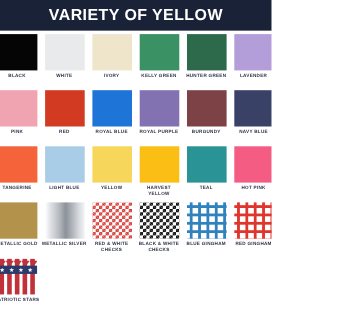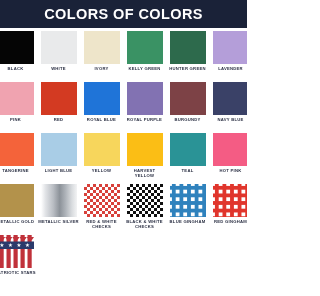--- a/index.html
+++ b/index.html
@@ -104,21 +104,21 @@
   .pat-patriotic {
     background: #ffffff;
   }
 
   .stars-svg { display: block; width: 100%; height: 100%; }
 </style>
 </head>
 <body>
 
 <div class="header">
-  <div class="header-title">COLORS OF COLORS</div>
+  <div class="header-title">VARIETY OF YELLOW</div>
 </div>
 
 <div class="grid-viewport">
   <div class="grid" id="grid">
       <div class="cell">
         <div class="swatch" style="background: rgb(5, 5, 5);"></div>
         <div class="label">BLACK</div>
       </div>
       <div class="cell">
         <div class="swatch" style="background: rgb(233, 234, 235);"></div>

